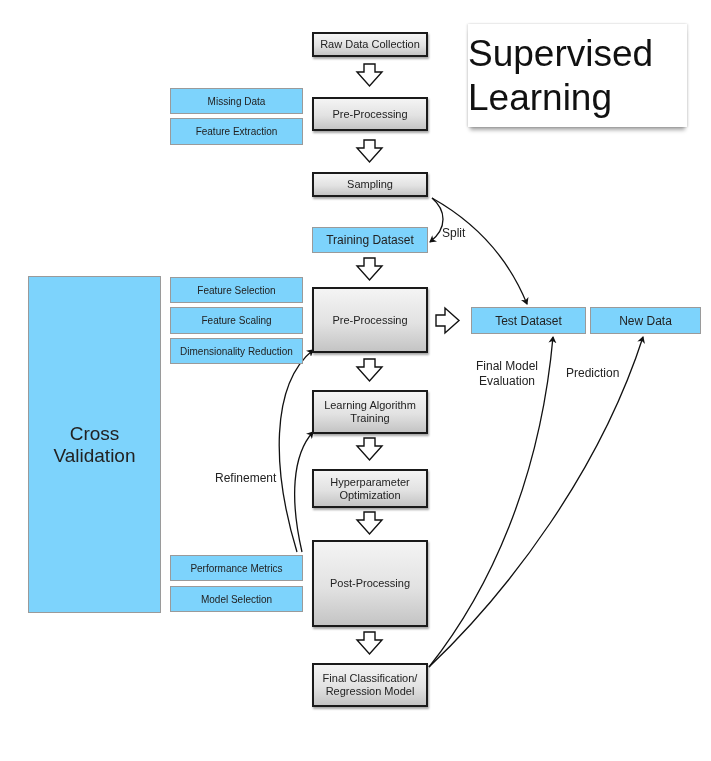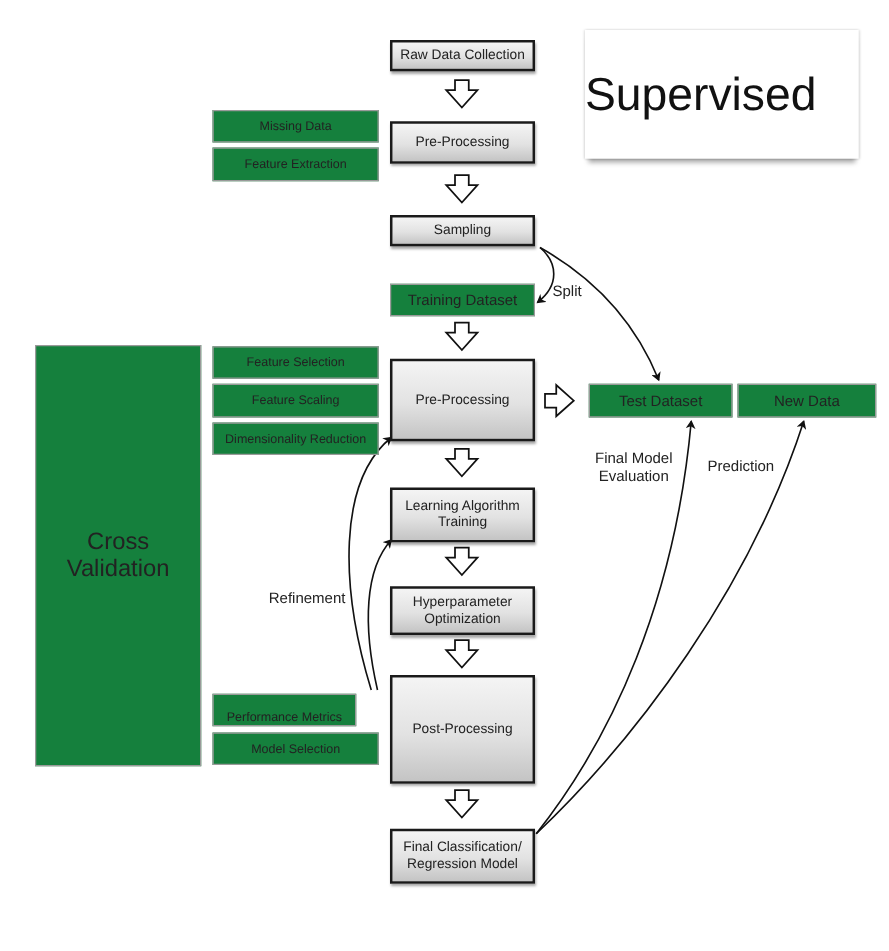--- a/index.html
+++ b/index.html
@@ -7,21 +7,21 @@
          font-family: "Liberation Sans", sans-serif; color: #222; }
   .abs { position: absolute; box-sizing: border-box; }
   .gbox {
     border: 2px solid #1a1a1a;
     background: linear-gradient(to bottom, #f4f4f4 0%, #e2e2e2 55%, #c4c4c4 100%);
     box-shadow: 1px 2px 2px rgba(0,0,0,0.35);
     display: flex; align-items: center; justify-content: center; text-align: center;
     font-size: 11px; line-height: 13px; color: #222;
   }
   .obox {
-    border: 1.5px solid #9a9a9a; background: #15803d;
+    border: 1.5px solid #9a9a9a; background: #7dd3fc;
     display: flex; align-items: center; justify-content: center; text-align: center;
     font-size: 10px; color: #222;
   }
   .obox.lg { font-size: 12px; }
   .title-card {
     background: #fff;
     box-shadow: 0 5px 4px -2px rgba(0,0,0,0.35), 1px 0 2px rgba(0,0,0,0.12), -1px 0 2px rgba(0,0,0,0.12);
     display: flex; flex-direction: column; align-items: flex-start; justify-content: center;
     font-size: 37px; line-height: 44px; color: #111; font-weight: 400;
   }
@@ -54,20 +54,21 @@
     <path d="M432,198 C480,225 510,262 527,304" marker-end="url(#ah)"></path>
     <path d="M297,552 C272,470 270,385 313,350" marker-end="url(#ah)"></path>
     <path d="M302,552 C290,500 292,455 313,432" marker-end="url(#ah)"></path>
     <path d="M429,667 C490,590 540,480 553,337" marker-end="url(#ah)"></path>
     <path d="M429,667 C510,590 600,470 643,337" marker-end="url(#ah)"></path>
   </g>
 </svg>
 
 <div class="abs title-card" style="left:468px;top:24px;width:219px;height:103px;">
   <span>Supervised</span>
+  <span>Learning</span>
 </div>
 
 <div class="abs gbox" style="left:312px;top:32px;width:116px;height:25px;">
   <span>Raw Data Collection</span>
 </div>
 <div class="abs gbox" style="left:312px;top:97px;width:116px;height:34px;">
   <span>Pre-Processing</span>
 </div>
 <div class="abs gbox" style="left:312px;top:172px;width:116px;height:25px;">
   <span>Sampling</span>
@@ -102,21 +103,21 @@
 </div>
 <div class="abs obox" style="left:170px;top:277px;width:133px;height:26px;">
   <span>Feature Selection</span>
 </div>
 <div class="abs obox" style="left:170px;top:307px;width:133px;height:27px;">
   <span>Feature Scaling</span>
 </div>
 <div class="abs obox" style="left:170px;top:338px;width:133px;height:26px;">
   <span>Dimensionality Reduction</span>
 </div>
-<div class="abs obox" style="left:170px;top:555px;width:115px;height:26px;align-items:flex-end;">
+<div class="abs obox" style="left:170px;top:555px;width:133px;height:26px;">
   <span>Performance Metrics</span>
 </div>
 <div class="abs obox" style="left:170px;top:586px;width:133px;height:26px;">
   <span>Model Selection</span>
 </div>
 
 <div class="abs obox lg" style="left:28px;top:276px;width:133px;height:337px;font-size:19px;">
   <span>Cross Validation</span>
 </div>
 

